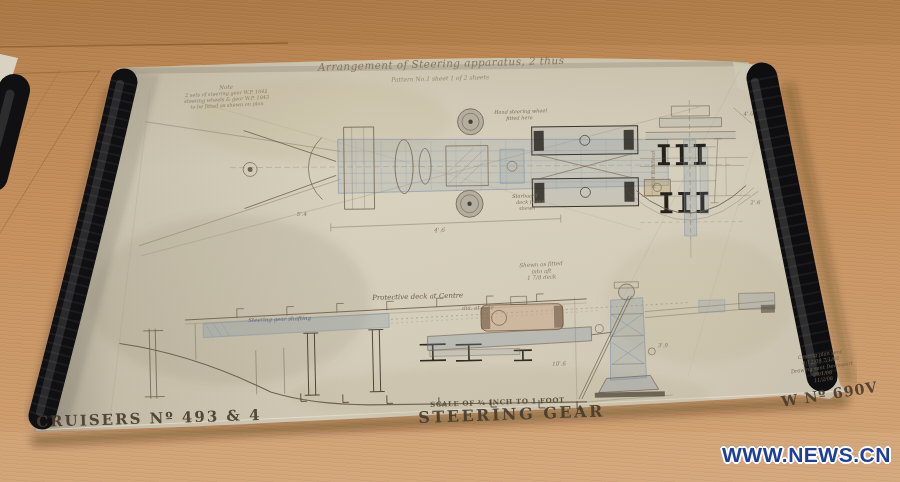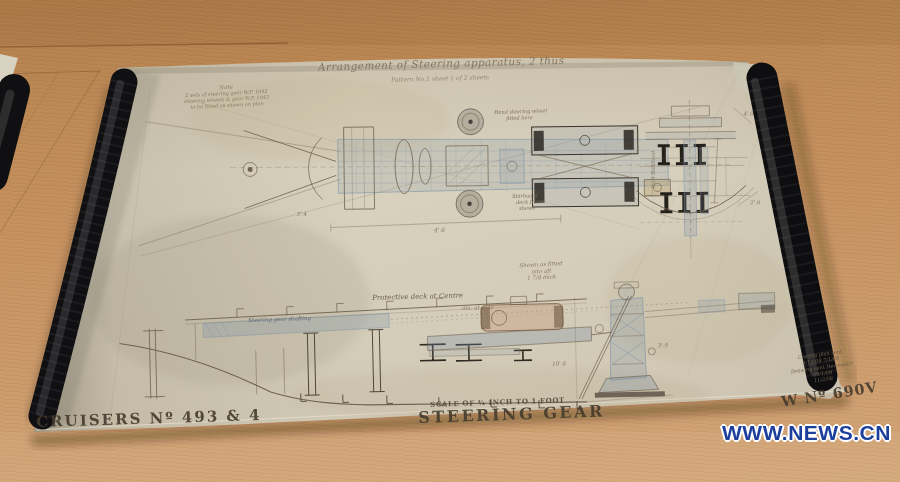--- a/index.html
+++ b/index.html
@@ -30,21 +30,21 @@
     font:italic 5px "DejaVu Serif",serif;line-height:6.3px;color:#6f6250;white-space:normal;}
   .t-corner span{display:block;}
   .f-left{left:36px;top:413px;transform:rotate(-1.8deg);font:bold 15px "DejaVu Serif",serif;
     color:#453b2d;letter-spacing:2px;opacity:.9;}
   .f-scale{left:430px;top:400px;transform:rotate(-2deg);font:bold 7px "DejaVu Serif",serif;
     color:#4a4031;letter-spacing:.6px;opacity:.85;}
   .f-center{left:418px;top:408px;transform:rotate(-2deg);font:bold 16px "DejaVu Serif",serif;
     color:#453b2d;letter-spacing:2.5px;opacity:.9;}
   .f-right{left:780px;top:393px;transform:rotate(-9deg);font:bold 14.5px "DejaVu Serif",serif;
     color:#453b2d;letter-spacing:1px;opacity:.9;}
-  .watermark{left:722px;top:421px;font:bold 21px "Liberation Sans",sans-serif;color:#1d3f9c;letter-spacing:.5px;
+  .watermark{left:722px;top:443px;font:bold 21px "Liberation Sans",sans-serif;color:#1d3f9c;letter-spacing:.5px;
     text-shadow:-2px 0 0 #fff,2px 0 0 #fff,0 -2px 0 #fff,0 2px 0 #fff,
                 -1px -1px 0 #fff,1px -1px 0 #fff,-1px 1px 0 #fff,1px 1px 0 #fff;}
   svg text.dim{font:italic 6px "DejaVu Serif",serif;fill:#6f6250;opacity:.8;}
   svg text.dims{font:italic 5.5px "DejaVu Serif",serif;fill:#6f6250;opacity:.8;}
   svg text.vlabel{font:italic 5px "DejaVu Serif",serif;fill:#7d6f58;opacity:.85;}
 </style>
 </head>
 <body>
 
 <div class="scene">

